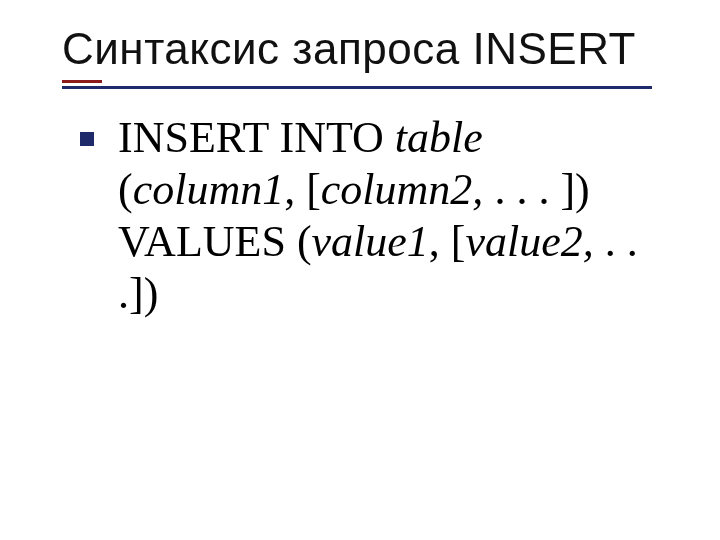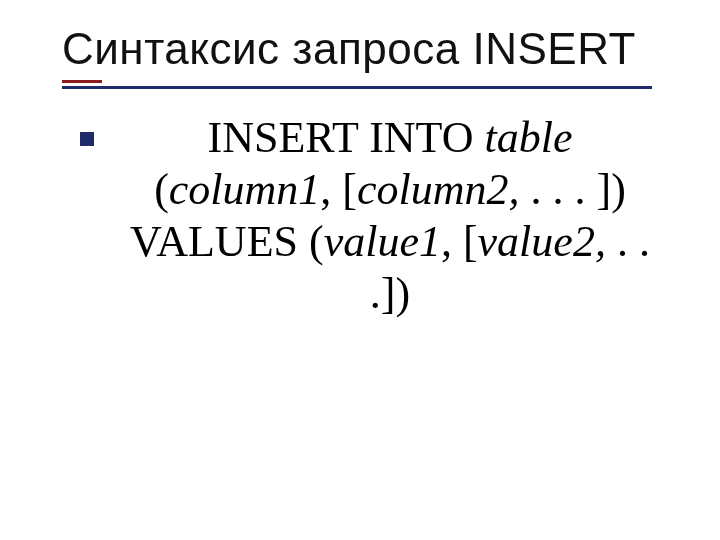--- a/index.html
+++ b/index.html
@@ -44,21 +44,20 @@
     position: absolute;
     left: 0;
     top: 0;
     width: 40px;
     height: 3px;
     background: #8b1a1a;
   }
   .body {
     padding-left: 18px;
     padding-right: 10px;
-    text-align: center;
   }
   ul.bullets {
     list-style: none;
     margin: 0;
     padding: 0;
   }
   ul.bullets > li {
     position: relative;
     font-size: 44px;
     line-height: 1.18;

